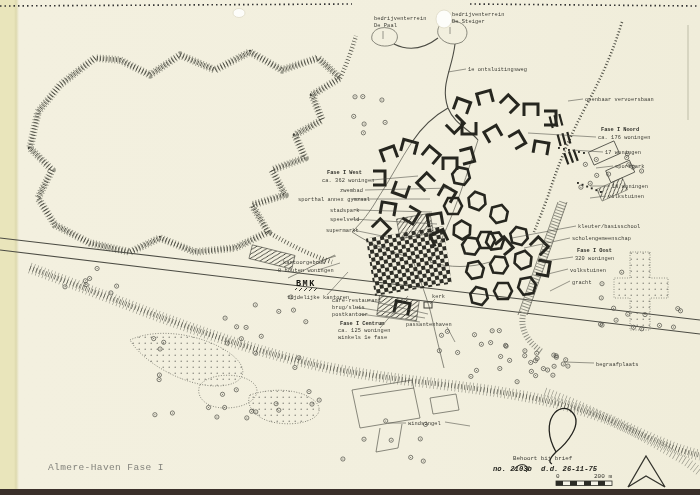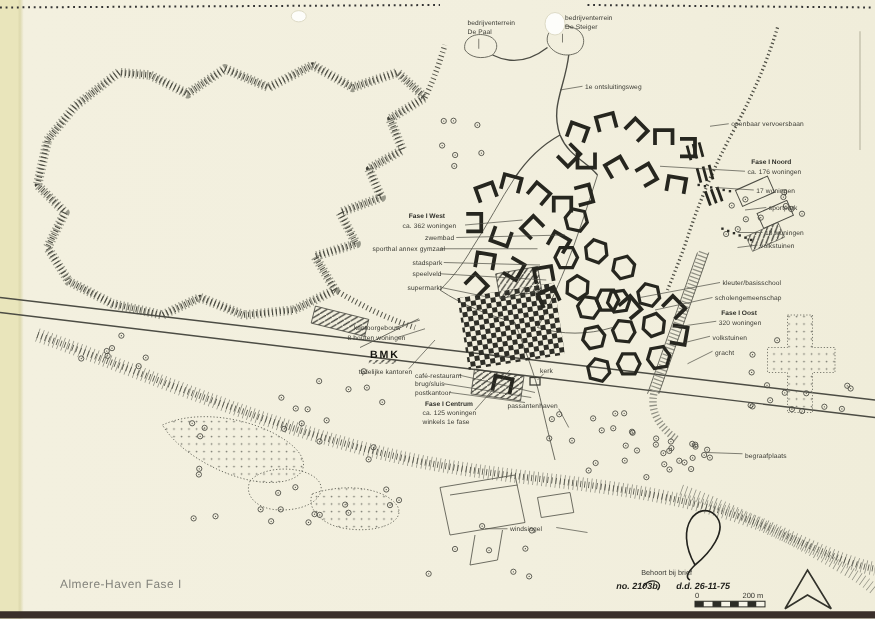--- a/index.html
+++ b/index.html
@@ -1,18 +1,18 @@
 <!DOCTYPE html>
 <html><head>
 <meta charset="utf-8">
 <style>
   html,body{margin:0;padding:0;background:#e8e4d2;}
   .page{position:relative;width:700px;height:495px;overflow:hidden;
         background:linear-gradient(90deg,#e9e5bb 0px,#e9e5bb 14px,#ddd9ae 16px,#f3f0df 19px,#f2efde 60%,#f0edda 100%);
-        font-family:Liberation Sans, sans-serif;}
+        font-family:Liberation Mono, monospace;}
   svg{position:absolute;left:0;top:0;}
   .lbl{fill:#3a3a33;font-size:5.3px;letter-spacing:.1px;}
   .lbl-b{fill:#2e2e28;font-size:5.3px;font-weight:bold;}
   .bmk{fill:#14140f;font-size:8.5px;font-weight:900;letter-spacing:1.5px;}
   .title{fill:#83837c;font-size:9.5px;letter-spacing:.4px;}
   .stamp{fill:#3c3c36;font-size:5.8px;}
   .hand{fill:#23231e;font-size:7.2px;font-weight:bold;font-style:italic;}
   .scl{fill:#33332d;font-size:6px;}
   .leader{stroke:#4a4a42;stroke-width:.55;}
   .road{stroke:#4c4c44;stroke-width:1.1;fill:none;}

